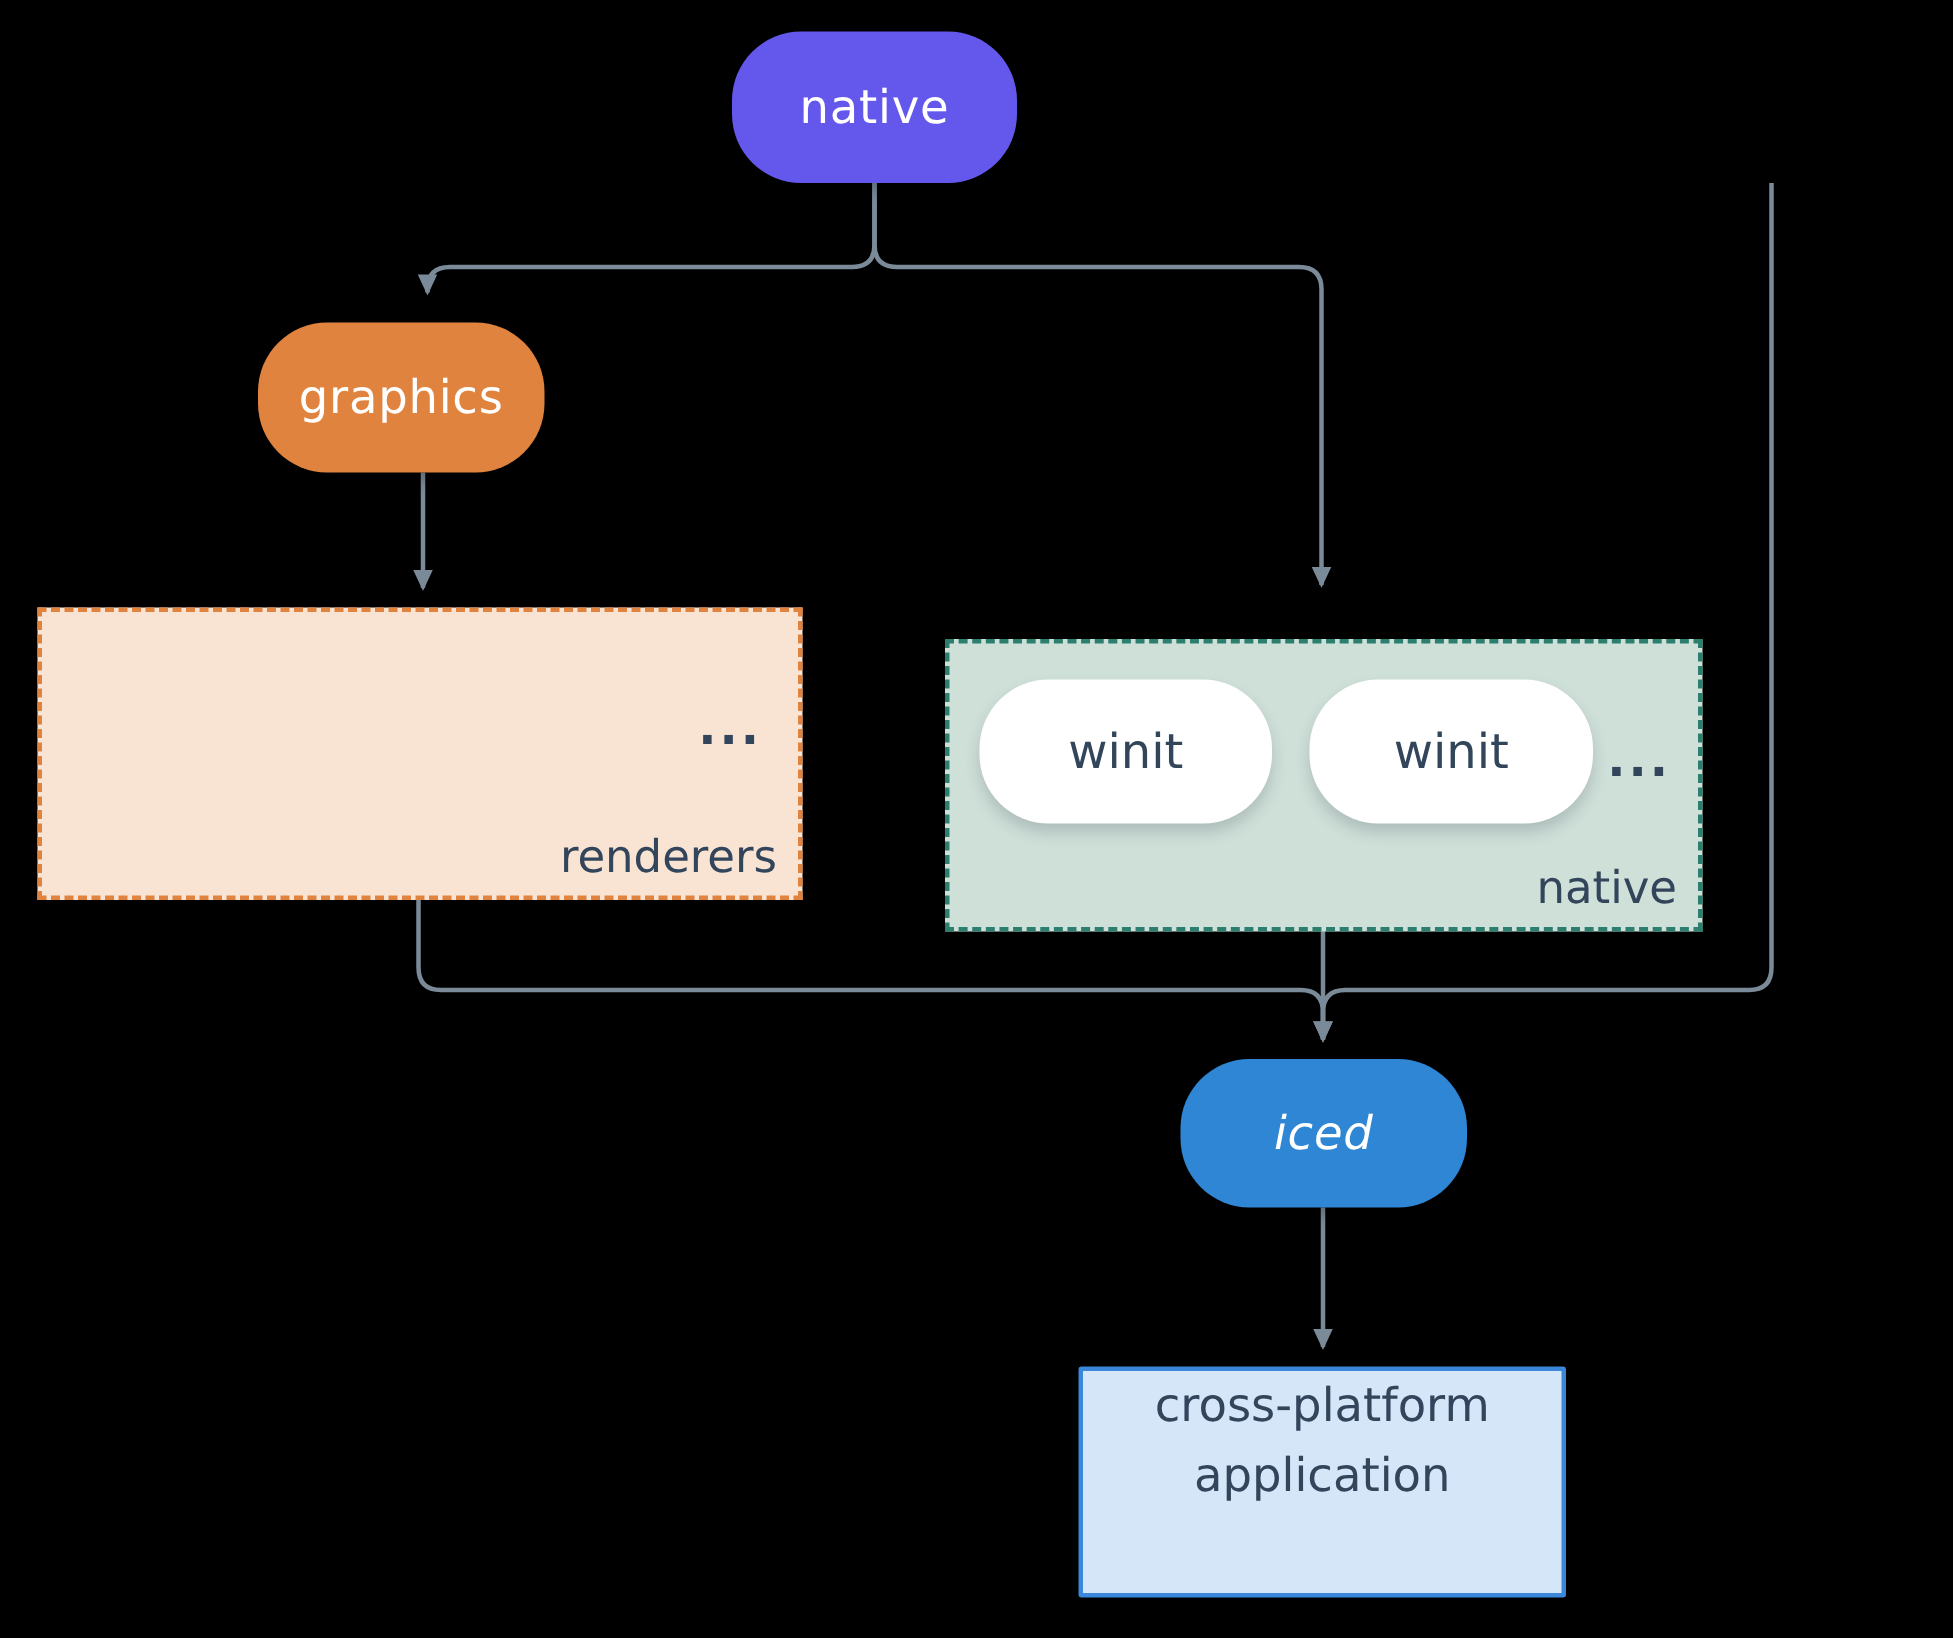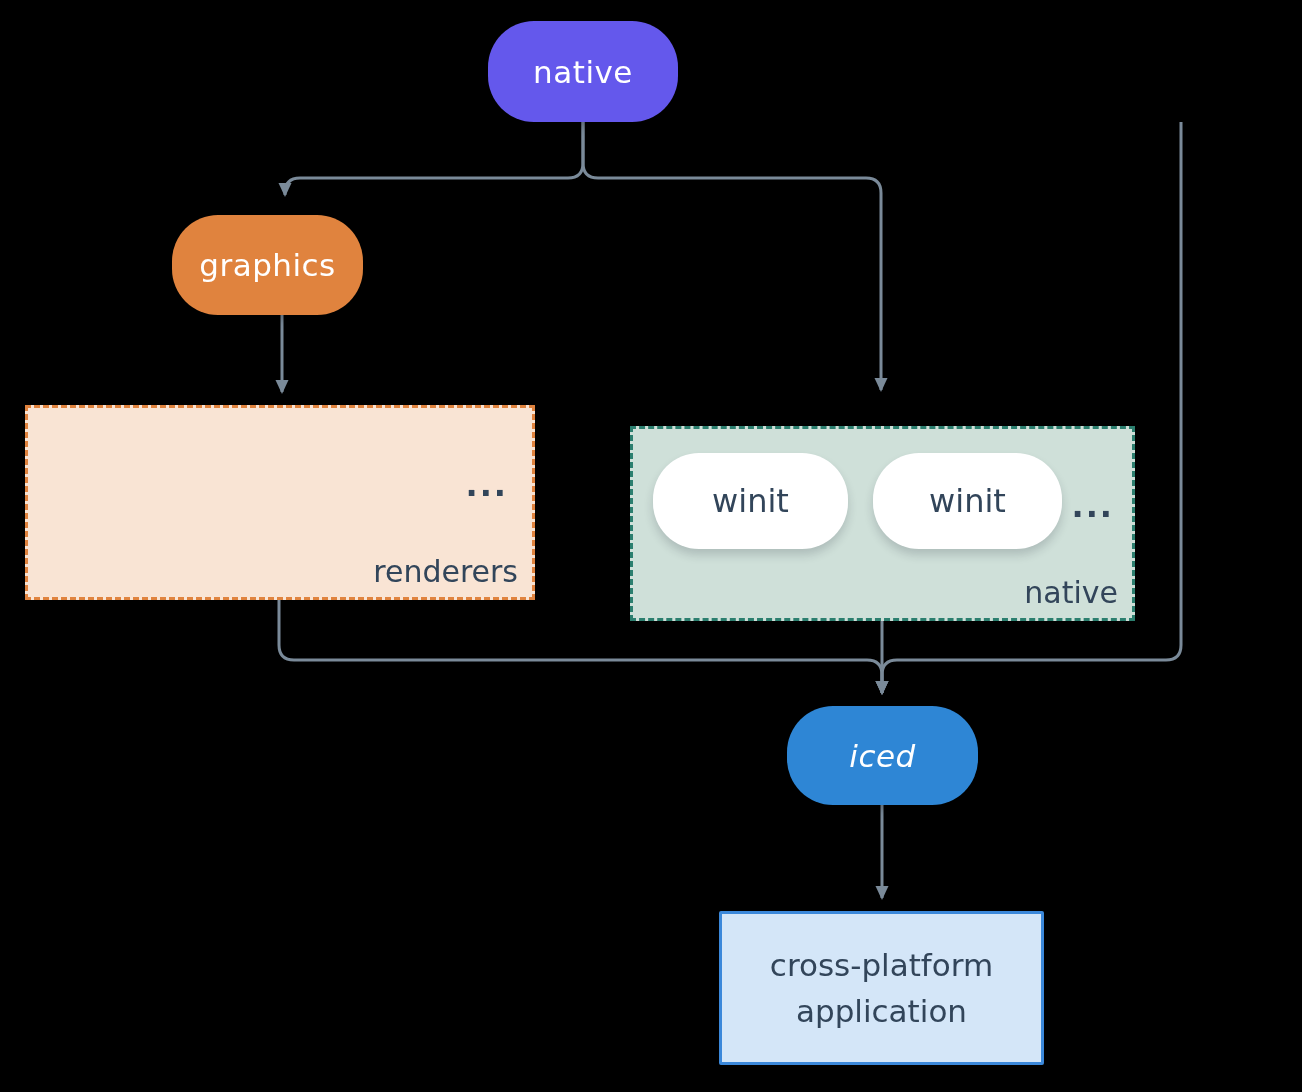--- a/index.html
+++ b/index.html
@@ -52,21 +52,21 @@
   .group-label{
     position:absolute;right:14px;bottom:8px;color:var(--c-dark-text);font-size:30px;
   }
   .node-native{left:488px;top:21px;width:190px;height:101px;}
   .node-web{left:1086px;top:21px;width:191px;height:101px;}
   .node-graphics{left:172px;top:215px;width:191px;height:100px;}
   .node-iced{left:787px;top:706px;width:191px;height:99px;}
   .node-app{
     position:absolute;z-index:2;left:719px;top:911px;width:325px;height:154px;
     box-sizing:border-box;background:var(--c-app-bg);border:3px solid var(--c-app-border);
-    border-radius:2px;display:flex;align-items:center;justify-content:center;
+    border-radius:2px;display:flex;align-items:flex-start;justify-content:center;
   }
   .node-app-label{
     width:280px;text-align:center;color:var(--c-dark-text);font-size:31px;line-height:1.5;
   }
 </style>
 </head>
 <body>
 
 <div class="canvas">
 

